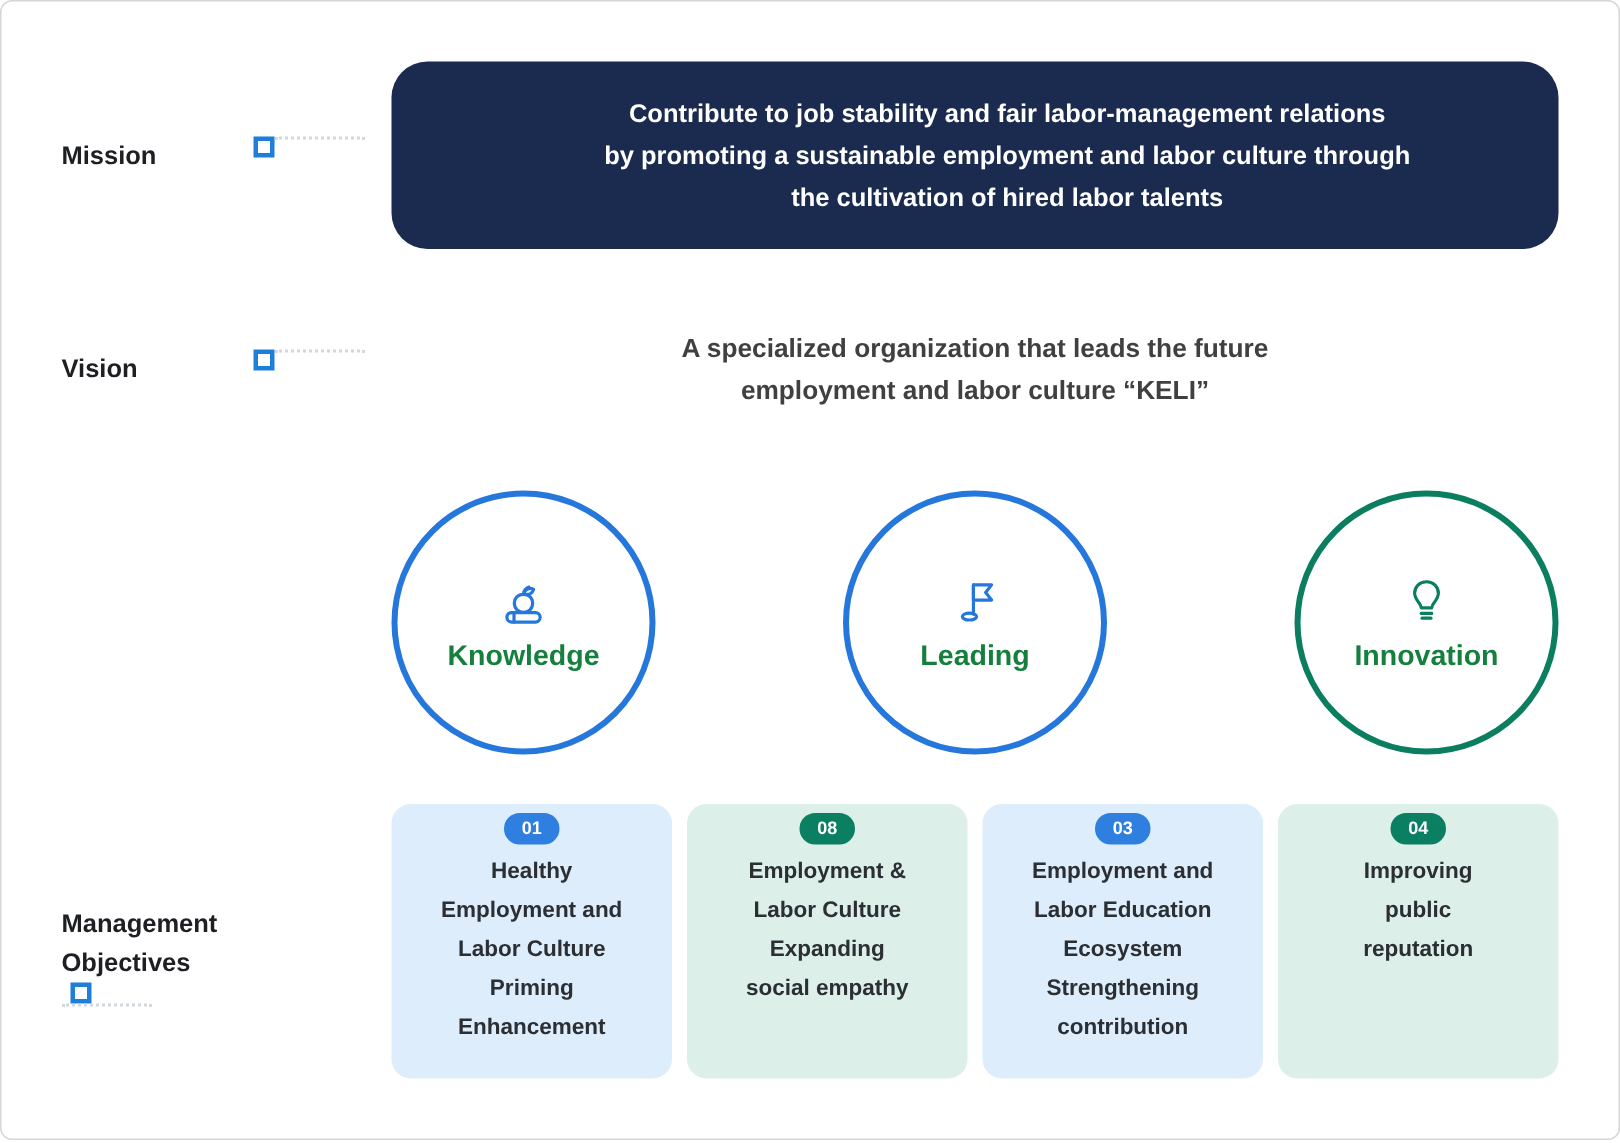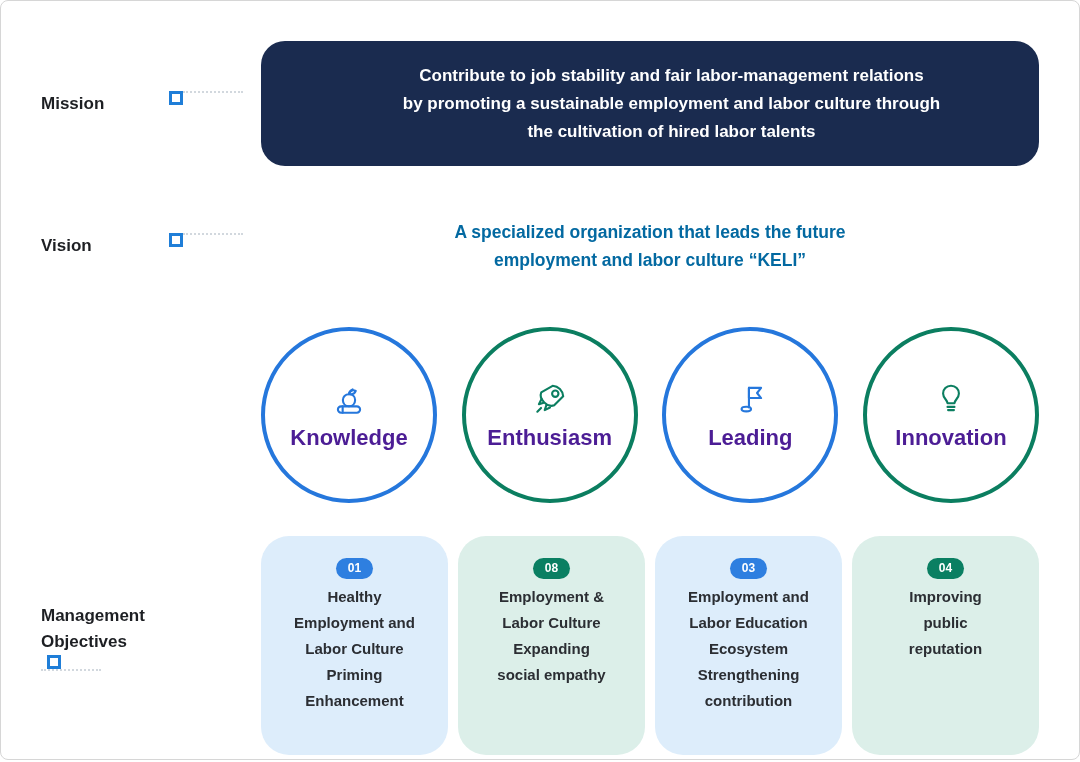--- a/index.html
+++ b/index.html
@@ -47,21 +47,21 @@
     display: flex; align-items: center; justify-content: center; padding-left: 43px;
   }
   .mission-box .mission-text {
     color: #ffffff; font-size: 17px; font-weight: 700;
     line-height: 28px; text-align: center; white-space: pre-line;
   }
 
   
   .vision-text {
     position: absolute; left: 260px; top: 217px; width: 778px;
-    color: #0369a1; font-size: 17.5px; font-weight: 700;
+    color: #404040; font-size: 17.5px; font-weight: 700;
     line-height: 28px; text-align: center; white-space: pre-line;
   }
 
   
   .circles-row {
     position: absolute; left: 260px; top: 326px;
     width: 778px; height: 176px;
     display: flex; justify-content: space-between;
   }
   .value-circle {
@@ -71,33 +71,33 @@
     background: #ffffff;
     display: flex; flex-direction: column;
     align-items: center; justify-content: center;
   }
   .value-circle.c-blue  { border-color: #2577dc; color: #2577dc; }
   .value-circle.c-green { border-color: #0b7e60; color: #0b7e60; }
   .value-circle .icon { width: 38px; height: 38px; }
   .value-circle .icon svg { width: 38px; height: 38px; display: block; }
   .value-circle .circle-label {
     margin-top: 7px;
-    font-size: 22px; font-weight: 700; color: #4c1d95;
+    font-size: 19px; font-weight: 700; color: #15803d;
   }
 
   
   .cards-row {
     position: absolute; left: 260px; top: 535px;
     width: 778px;
     display: flex; justify-content: space-between;
   }
   .objective-card {
-    width: 187px; height: 219px;
-    border-radius: 28px;
-    padding-top: 22px;
+    width: 187px; height: 183px;
+    border-radius: 13px;
+    padding-top: 6px;
     text-align: center;
   }
   .objective-card.c-blue  { background: #ddedfb; }
   .objective-card.c-green { background: #dcefe9; }
   .num-badge {
     display: inline-block;
     min-width: 37px; height: 21px;
     border-radius: 11px;
     color: #ffffff; font-size: 12px; font-weight: 700;
     line-height: 21px; padding: 0 10px;
@@ -152,32 +152,20 @@
           <path d="M18 13.5 c-3.6 0 -5.8 2.4 -5.8 5.4 c0 3.6 2.6 6 5.8 6 c3.2 0 5.8 -2.4 5.8 -6 c0 -3 -2.2 -5.4 -5.8 -5.4 z"></path>
           <path d="M18 13.5 q0.2 -3.4 3.4 -4.6"></path>
           <path d="M18.4 12 q2.8 -3.6 6 -1.6 q-1.4 3.6 -5.2 3"></path>
           <rect x="7.5" y="25" width="21" height="6" rx="3"></rect>
           <path d="M12 25 v6"></path>
         </svg>
       </span>
       <span class="circle-label">Knowledge</span>
     </div>
 
-    <div class="value-circle c-green">
-      <span class="icon">
-        <svg viewBox="0 0 36 36" fill="none" stroke="currentColor" stroke-width="2" stroke-linecap="round" stroke-linejoin="round">
-          <path d="M20.5 5.5 c5.5 0.5 9.5 4.5 10 10 l-8.5 8.5 c-3 1.2 -7 -0.3 -9.5 -2.8 c-2.5 -2.5 -4 -6.5 -2.8 -9.5 z"></path>
-          <circle cx="23" cy="13" r="3"></circle>
-          <path d="M12 21.5 l-4.5 1.5 2.5 -5"></path>
-          <path d="M14.5 24 l-1.5 4.5 5 -2.5"></path>
-          <path d="M9.5 26.5 l-3.5 3.5"></path>
-        </svg>
-      </span>
-      <span class="circle-label">Enthusiasm</span>
-    </div>
 
     <div class="value-circle c-blue">
       <span class="icon">
         <svg viewBox="0 0 36 36" fill="none" stroke="currentColor" stroke-width="2" stroke-linecap="round" stroke-linejoin="round">
           <path d="M17 7.5 h11.5 l-3.8 4.8 3.8 4.8 H17 z"></path>
           <path d="M17 7.5 V26"></path>
           <ellipse cx="14.5" cy="27.5" rx="4.5" ry="2.2"></ellipse>
         </svg>
       </span>
       <span class="circle-label">Leading</span>

